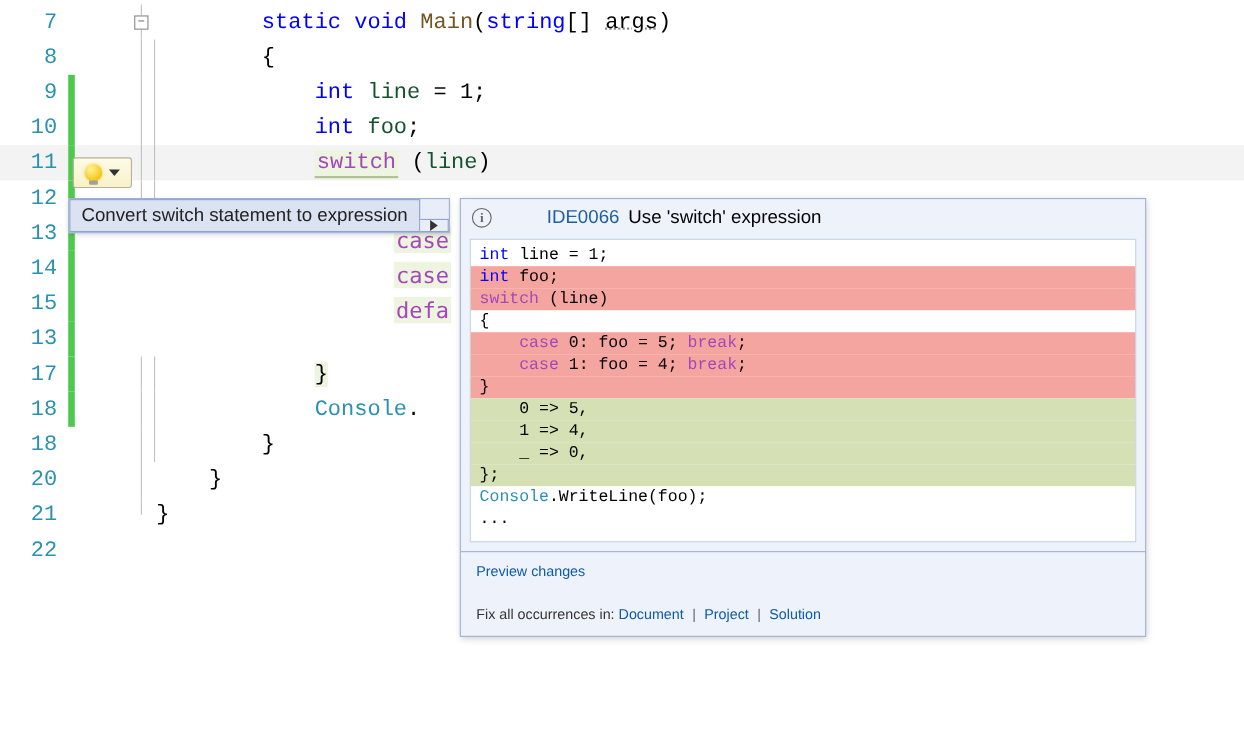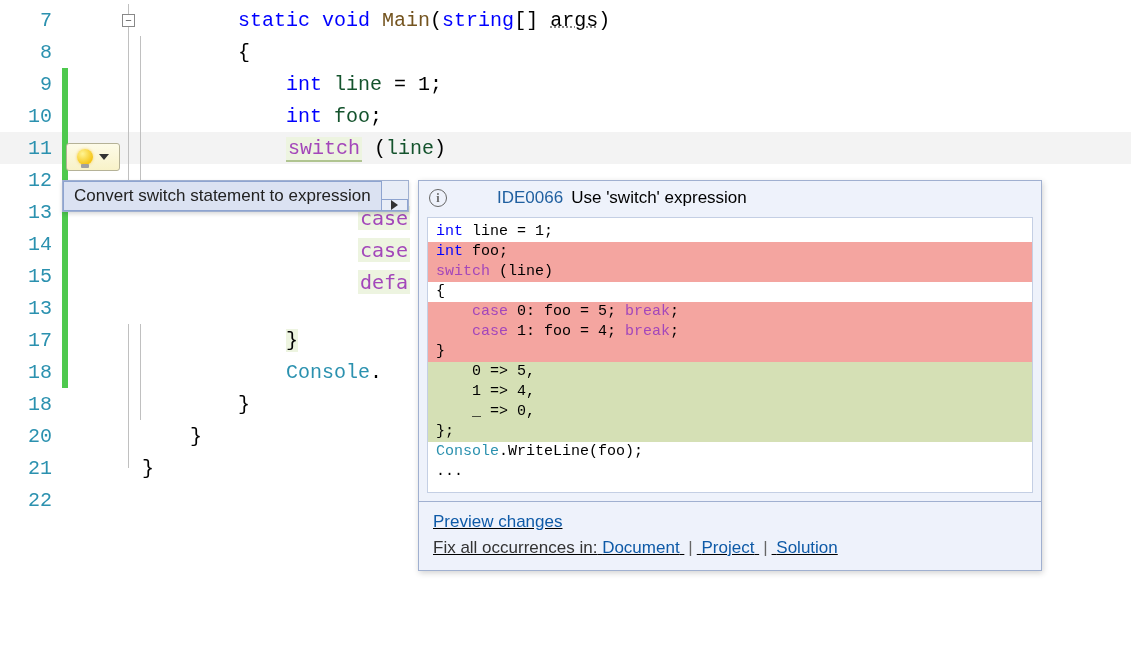--- a/index.html
+++ b/index.html
@@ -209,25 +209,24 @@
   }
   .pv-line { padding: 0 8px; white-space: pre; }
   .pv-line.del { background: #f4a5a0; }
   .pv-line.add { background: #d5e0b5; }
   .pv-kw { color: #0000ff; }
   .pv-kw-sw { color: #a347ba; }
   .pv-type { color: #2b91af; }
   .pv-foot {
     border-top: 1px solid #a0b0d0;
     padding: 10px 14px 12px 14px;
-    font-size: 17px;
-    text-decoration: underline;
+    font-size: 13px;
   }
   .pv-link { color: #0e5aa7; cursor: pointer; }
-  .pv-foot-row { margin-top: 6px; color: #333; }
+  .pv-foot-row { margin-top: 24px; color: #333; }
   .sep { color: #666; margin: 0 4px; }
 
   
   .bg-code-case {
     position: absolute;
     left: 358px;
     color: #a347ba;
     font-family: Consolas, monospace;
     font-size: 20px;
     z-index: 1;

